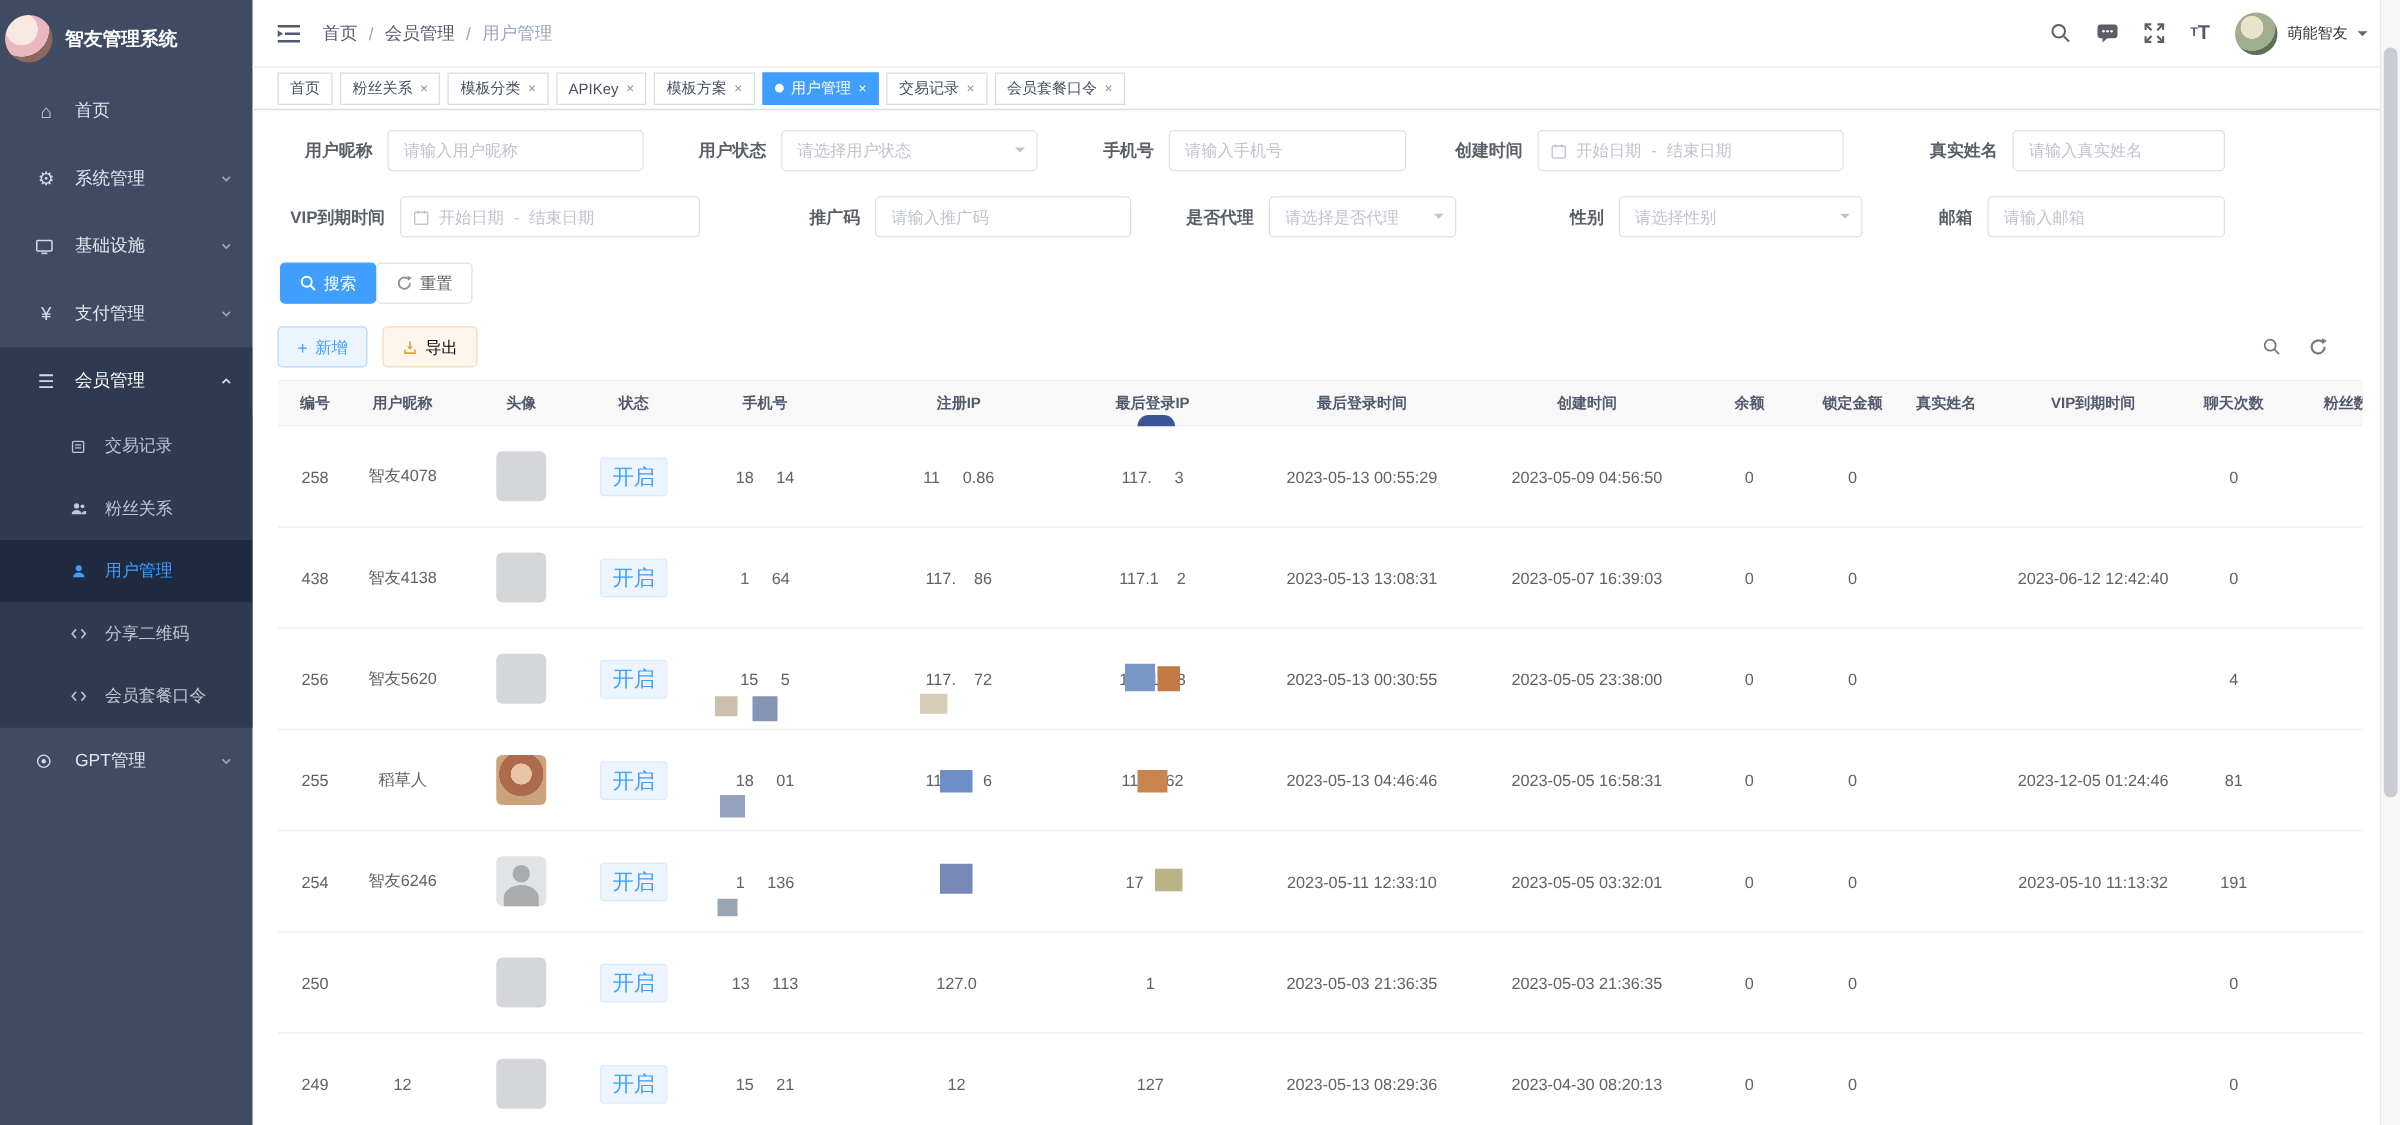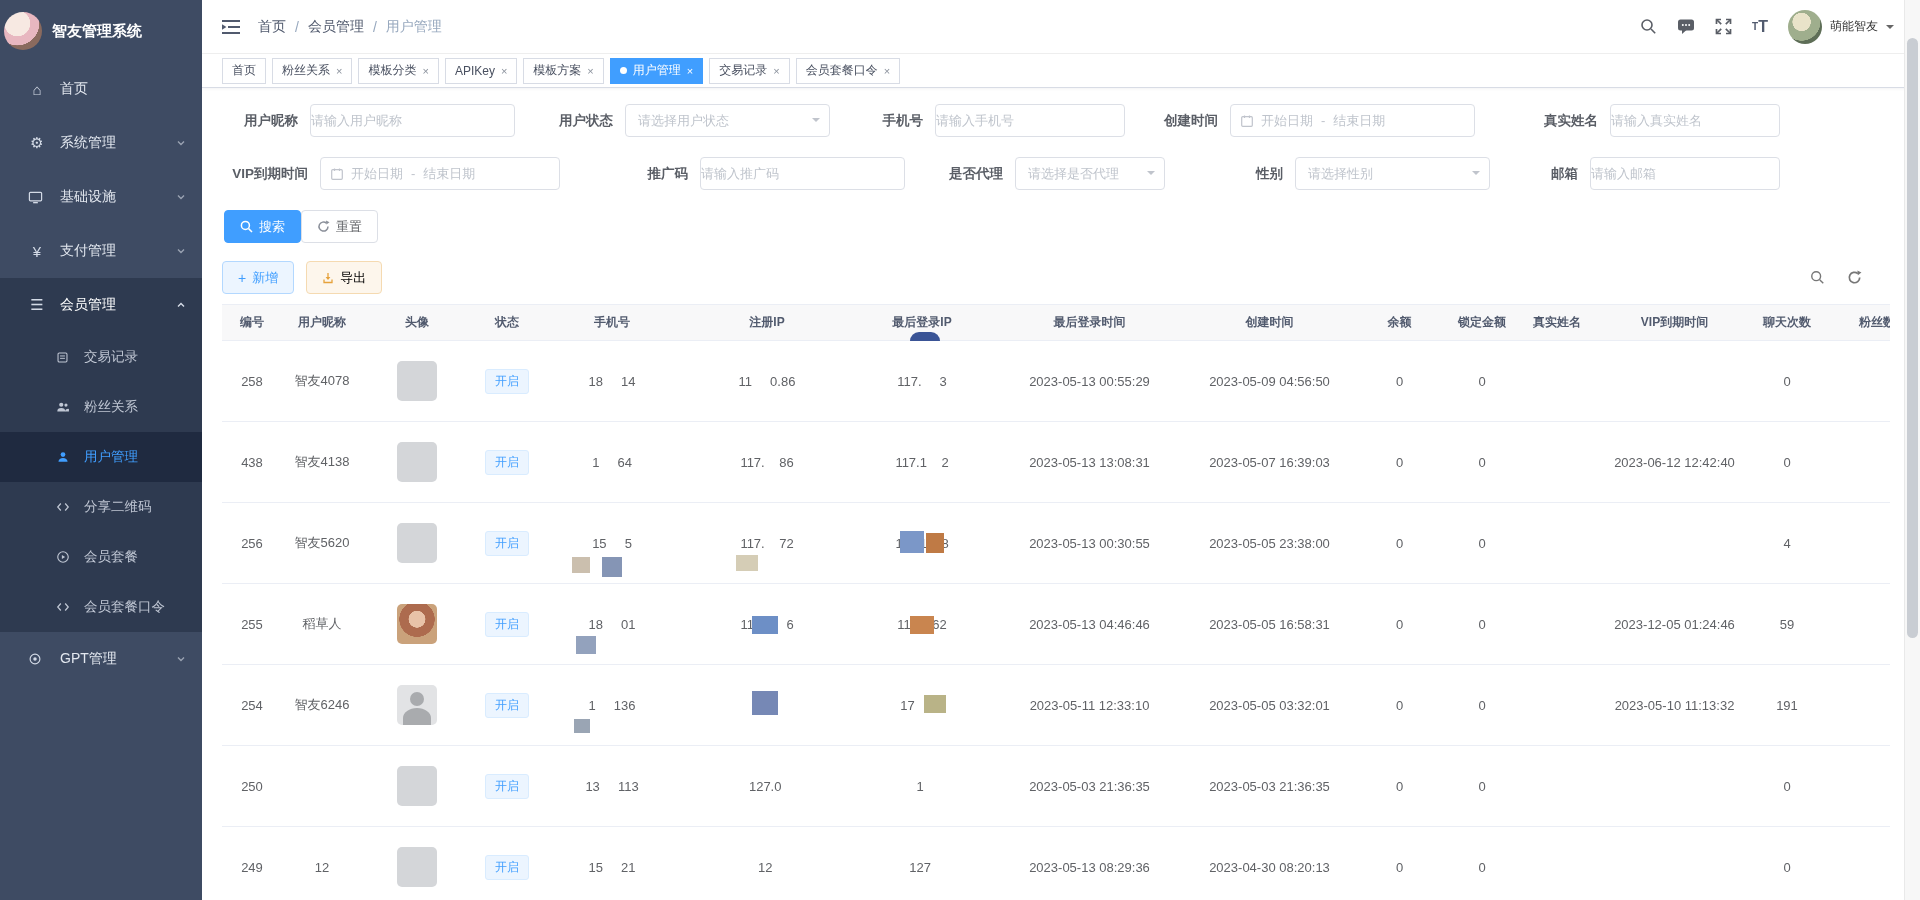--- a/index.html
+++ b/index.html
@@ -51,21 +51,21 @@
   .tag-item .x { margin-left:6px; font-size:11px; color:#8a919c; }
   .tag-item.active { background:#409eff; border-color:#409eff; color:#fff; }
   .tag-item.active .dot { width:7px; height:7px; border-radius:50%; background:#fff; margin-right:6px; }
   .tag-item.active .x { color:#fff; }
 
   
   .content { flex:1; padding:16px 30px 0 20px; overflow:hidden; }
   .frow { display:flex; align-items:center; margin-bottom:20px; }
   .fitem { display:flex; align-items:center; }
   .flab { font-size:13.5px; font-weight:bold; color:#5a5e66; text-align:right; padding-right:12px; white-space:nowrap; }
-  .fin { height:33px; border:1px solid #dcdfe6; border-radius:4px; padding:0 0; font-size:13px;
+  .fin { height:33px; border:1px solid #dcdfe6; border-radius:4px; padding:0 12px; font-size:13px;
     color:#606266; font-family:inherit; width:100%; }
   .fin::placeholder { color:#bfc4cc; }
   .fsel { height:33px; border:1px solid #dcdfe6; border-radius:4px; padding:0 26px 0 12px; font-size:13px;
     color:#bfc4cc; display:flex; align-items:center; position:relative; cursor:pointer; background:#fff; white-space:nowrap; overflow:hidden; }
   .fsel .sarr { position:absolute; right:9px; top:13px; width:0; height:0; border:4px solid transparent; border-top-color:#c0c4cc; }
   .fdate { height:33px; border:1px solid #dcdfe6; border-radius:4px; padding:0 10px; font-size:13px;
     color:#bfc4cc; display:flex; align-items:center; gap:8px; cursor:pointer; background:#fff; white-space:nowrap; }
   .btnrow { display:flex; margin:4px 0 18px 2px; }
   .btn { height:33px; border-radius:4px; padding:0 15px; font-size:13px; display:inline-flex;
     align-items:center; gap:6px; cursor:pointer; border:1px solid #dcdfe6; background:#fff; color:#606266; font-family:inherit; }
@@ -81,21 +81,21 @@
   table { border-collapse:collapse; table-layout:fixed; width:1710px; font-size:13px; }
   thead th { height:36px; background:#f8f8f9; color:#515a6e; font-weight:bold; font-size:12px;
     border-bottom:1px solid #ebeef5; border-top:1px solid #ebeef5; text-align:center; position:relative; }
   tbody td { height:81px; border-bottom:1px solid #ebeef5; text-align:center; color:#606266; position:relative; }
   .av { width:40px; height:40px; border-radius:5px; background:#d4d6d9; margin:0 auto; }
   .av-photo { background:radial-gradient(circle at 50% 38%, #e8c3a8 0 26%, #ad6b4e 27% 55%, #caa27b 56% 100%); }
   .av-sil { background:#e2e3e5; position:relative; overflow:hidden; }
   .av-sil:before { content:""; position:absolute; left:13px; top:7px; width:14px; height:14px; border-radius:50%; background:#a9abae; }
   .av-sil:after { content:""; position:absolute; left:6px; top:23px; width:28px; height:20px; border-radius:50% 50% 0 0; background:#a9abae; }
   .tag { display:inline-block; background:#ecf5ff; border:1px solid #d9ecff; color:#409eff;
-    font-size:12px; padding:3px 9px; border-radius:3px; }
+    font-size:17px; padding:3px 9px; border-radius:3px; }
   .patch { position:absolute; display:block; }
   .blob { position:absolute; left:50%; bottom:-1px; transform:translateX(-12px); width:30px; height:9px;
     border-radius:15px 15px 0 0; background:#3a5496; }
 
   
   .vscroll { position:absolute; right:0; top:0; width:16px; height:100%; background:#f7f7f7; border-left:1px solid #e9e9e9; }
   .vthumb { position:absolute; top:38px; left:2px; width:11px; height:600px; border-radius:6px; background:#c9cdd3; }
 </style>
 </head>
 <body>
@@ -186,29 +186,20 @@
         <span>用户管理</span>
       </div>
       <div class="smi">
         <span class="ico">
             <svg class="ic" width="14" height="14" viewBox="0 0 16 16">
               <polyline points="5.5,4 2,8 5.5,12" fill="none" stroke="currentColor" stroke-width="1.4"></polyline>
               <polyline points="10.5,4 14,8 10.5,12" fill="none" stroke="currentColor" stroke-width="1.4"></polyline>
             </svg>
           </span>
         <span>分享二维码</span>
-      </div>
-      <div class="smi">
-        <span class="ico">
-            <svg class="ic" width="14" height="14" viewBox="0 0 16 16">
-              <circle cx="8" cy="8" r="6" fill="none" stroke="currentColor" stroke-width="1.3"></circle>
-              <polygon points="6.7,5.6 10.4,8 6.7,10.4" fill="currentColor"></polygon>
-            </svg>
-          </span>
-        <span>会员套餐</span>
       </div>
       <div class="smi">
         <span class="ico">
             <svg class="ic" width="14" height="14" viewBox="0 0 16 16">
               <polyline points="5.5,4 2,8 5.5,12" fill="none" stroke="currentColor" stroke-width="1.4"></polyline>
               <polyline points="10.5,4 14,8 10.5,12" fill="none" stroke="currentColor" stroke-width="1.4"></polyline>
             </svg>
           </span>
         <span>会员套餐口令</span>
       </div>
@@ -549,21 +540,21 @@
               <td><span class="tag">开启</span></td>
               <td><span>18&nbsp;&nbsp;&nbsp;&nbsp;&nbsp;01</span><i class="patch" style="left:34px;bottom:10px;width:20px;height:18px;background:#93a2bd"></i></td>
               <td><span>117.1&nbsp;&nbsp;&nbsp;&nbsp;6</span><i class="patch" style="left:70px;top:32px;width:26px;height:18px;background:#6d8fc6"></i></td>
               <td><span>117&nbsp;&nbsp;&nbsp;&nbsp;62</span><i class="patch" style="left:58px;top:32px;width:24px;height:18px;background:#c9854f"></i></td>
               <td>2023-05-13 04:46:46</td>
               <td>2023-05-05 16:58:31</td>
               <td>0</td>
               <td>0</td>
               <td></td>
               <td>2023-12-05 01:24:46</td>
-              <td>59</td>
+              <td>81</td>
               <td></td>
             </tr>
             <tr>
               <td>254</td>
               <td>智友6246</td>
               <td>
                   <div class="av av-sil"></div>
                 </td>
               <td><span class="tag">开启</span></td>
               <td><span>1&nbsp;&nbsp;&nbsp;&nbsp;&nbsp;136</span><i class="patch" style="left:32px;bottom:12px;width:16px;height:14px;background:#9aa5b4"></i></td>

